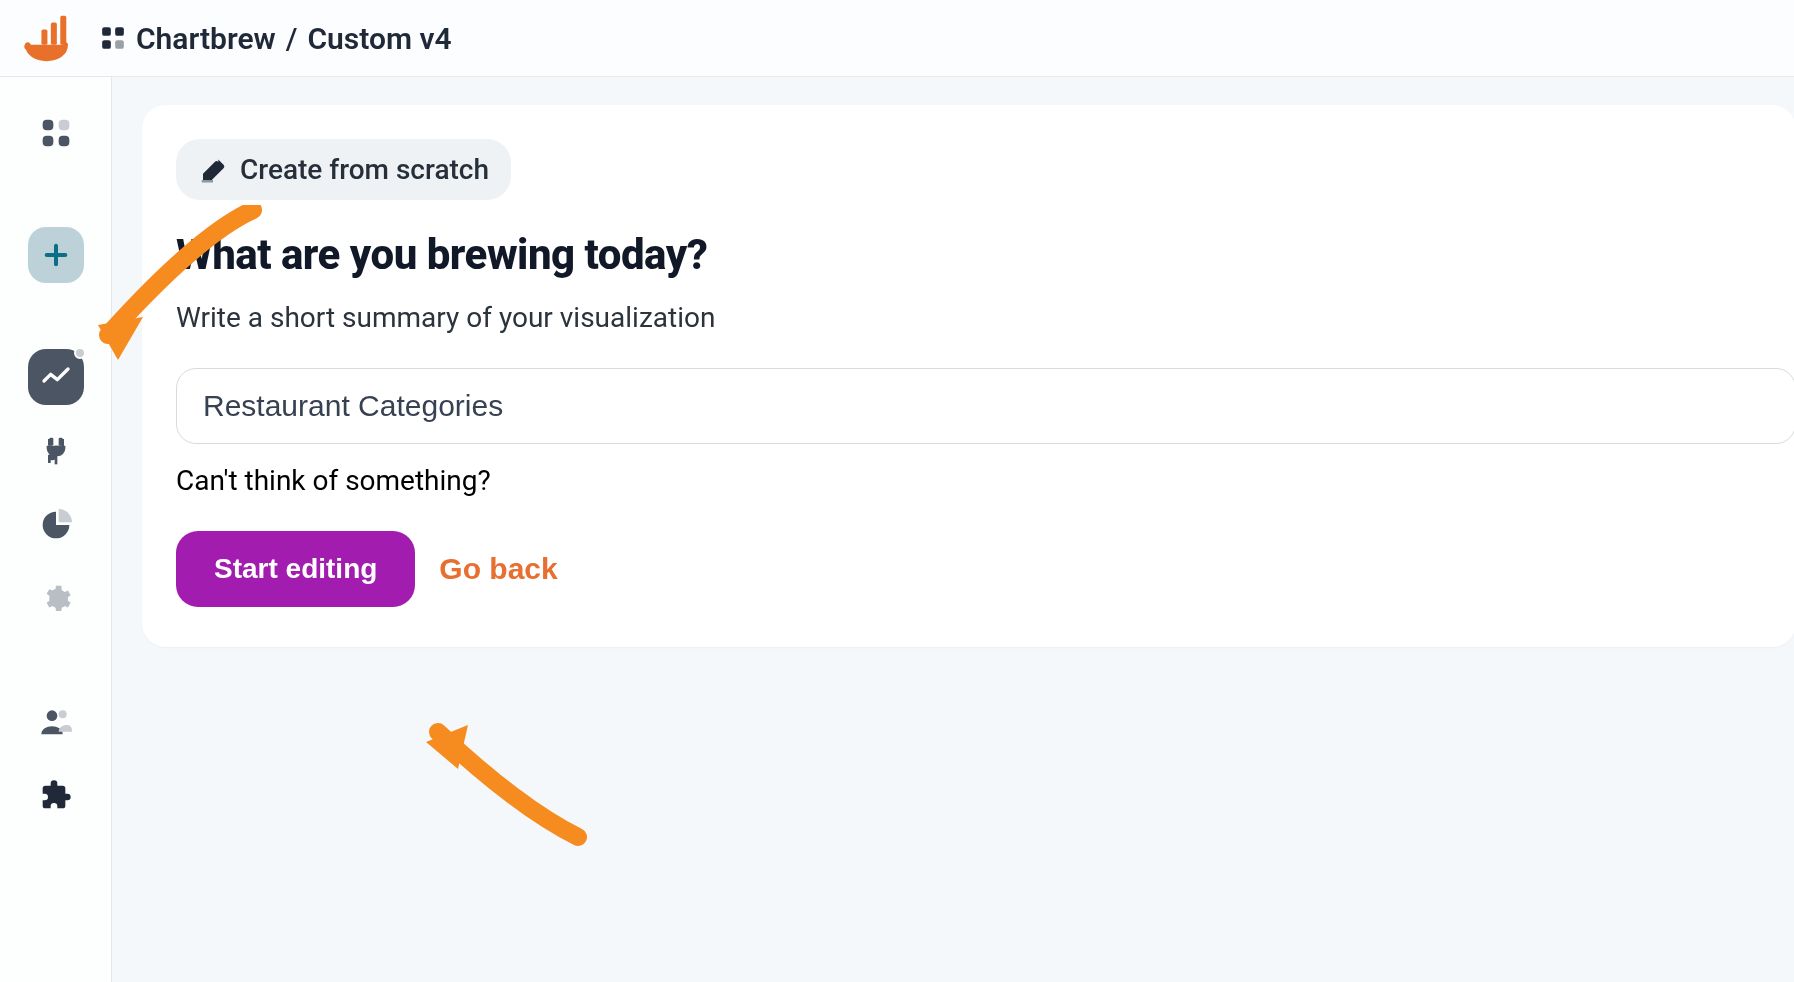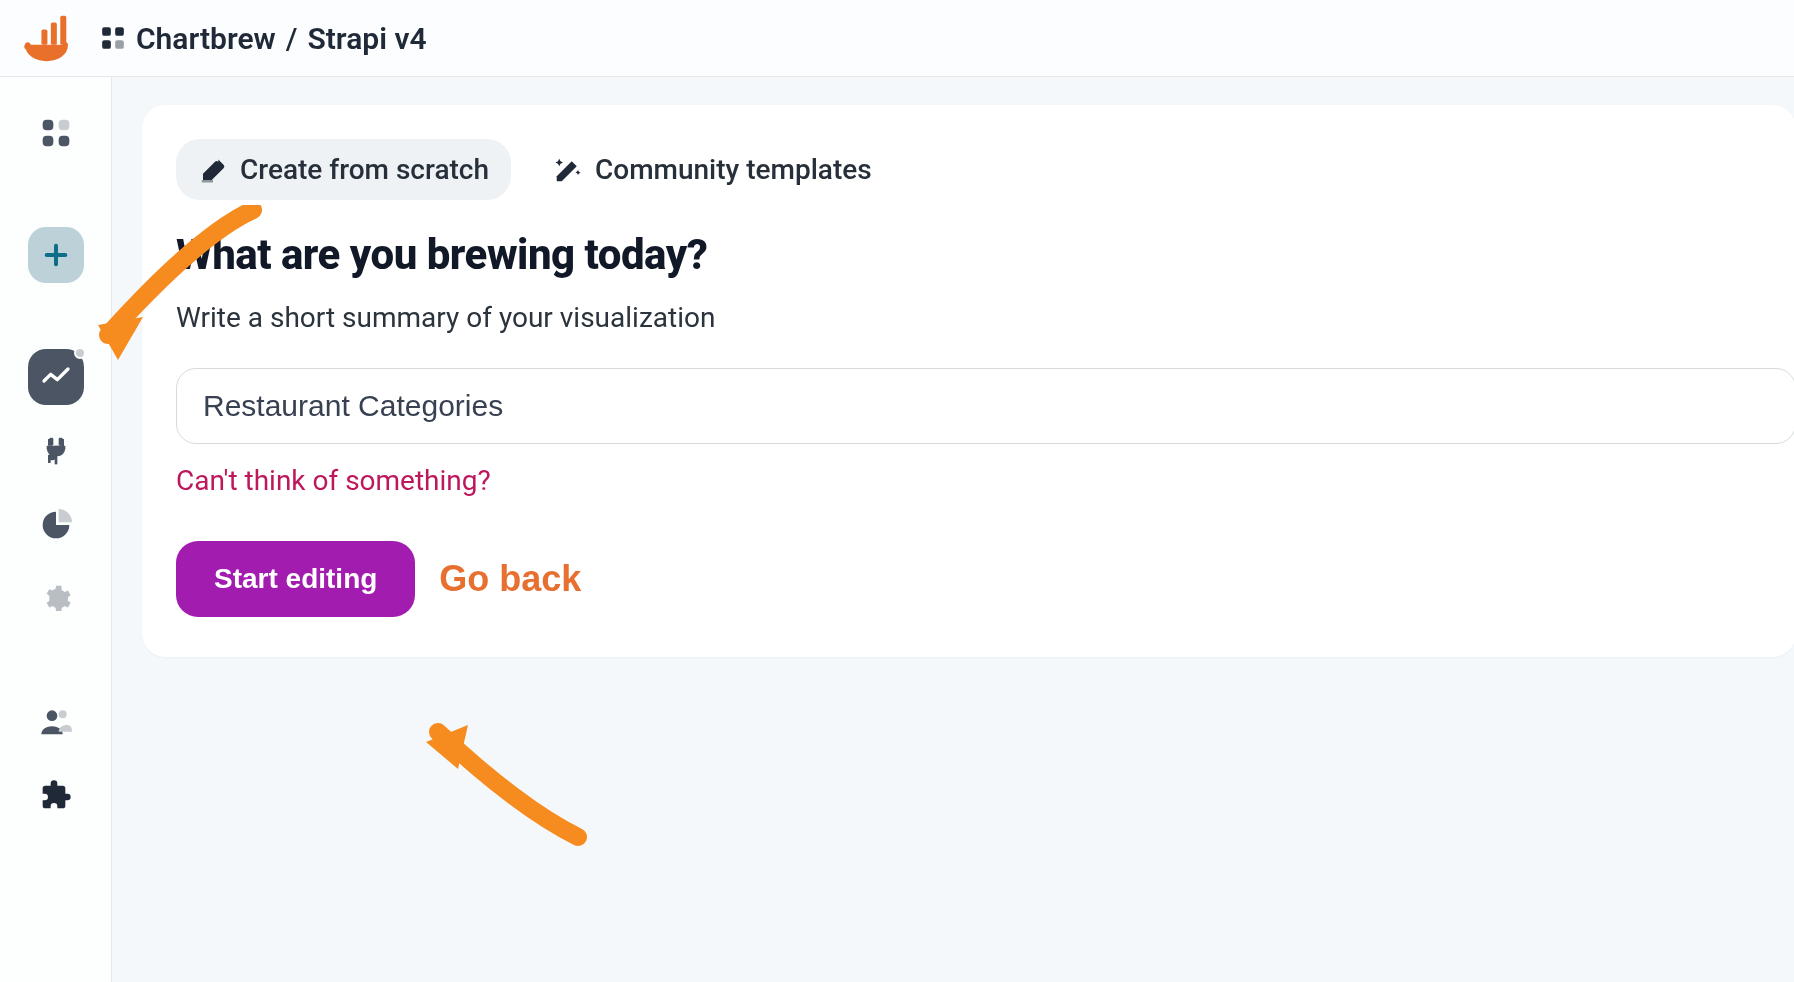--- a/index.html
+++ b/index.html
@@ -28,25 +28,25 @@
   .tab { display: inline-flex; align-items: center; gap: 12px; font-size: 28px; font-weight: 500; color: #27303a; padding: 14px 22px; border-radius: 24px; cursor: pointer; }
   .tab.active { background: #eef2f5; }
   .tab .tab-ic { display: inline-flex; align-items: center; }
 
   .heading { font-size: 42px; font-weight: 800; color: #111827; margin-bottom: 22px; letter-spacing: -0.5px;}
   .subheading { font-size: 28px; color: #2b333c; margin-bottom: 34px; }
 
   .input-row { margin-bottom: 20px; }
   .text-input { width: 100%; font-size: 30px; padding: 20px 26px; border-radius: 20px; border: 1px solid #d6dbe0; color: #374151; outline: none; background: #ffffff; }
 
-  .hint-link { display: inline-block; font-size: 28px; color: #be185d; margin-bottom: 44px; cursor: pointer; }
+  .hint-link { display: inline-block; font-size: 28px; color: #000000; margin-bottom: 34px; cursor: pointer; }
 
   .actions { display: flex; align-items: center; gap: 24px; }
   .btn-primary { background: #a21caf; color: #ffffff; font-size: 28px; font-weight: 700; padding: 22px 38px; border: none; border-radius: 22px; cursor: pointer; }
-  .btn-link { background: transparent; border: none; color: #e76f2f; font-size: 36px; font-weight: 600; cursor: pointer; }
+  .btn-link { background: transparent; border: none; color: #e76f2f; font-size: 30px; font-weight: 600; cursor: pointer; }
 
   
   .arrow { position: absolute; pointer-events: none; }
   .arrow svg { display: block; }
 
   .arrow1 { left: 88px; top: 128px; } 
   .arrow2 { left: 418px; top: 640px; } 
 
   .content-wrap { position: relative; }
 </style>
@@ -73,21 +73,21 @@
       <span class="bc-icon">
         <svg width="26" height="26" viewBox="0 0 24 24" fill="#1f2937">
           <rect x="2" y="2" width="8" height="8" rx="2"></rect>
           <rect x="14" y="2" width="8" height="8" rx="2"></rect>
           <rect x="2" y="14" width="8" height="8" rx="2"></rect>
           <rect x="14" y="14" width="8" height="8" rx="2" fill="#9aa0a6"></rect>
         </svg>
       </span>
       <span>Chartbrew</span>
       <span class="sep">/</span>
-      <span>Strapi v4</span>
+      <span>Custom v4</span>
     </div>
   </div>
 
   <div class="body content-wrap">
 
     <div class="sidebar">
       <div class="side-item">
         <svg class="ic" viewBox="0 0 24 24">
           <rect x="2" y="2" width="8" height="8" rx="3" fill="#4b5563"></rect>
           <rect x="14" y="2" width="8" height="8" rx="3" fill="#c9ccd1"></rect>
@@ -151,29 +151,20 @@
         <div class="tabs">
           <div class="tab active">
             <span class="tab-ic">
               <svg width="30" height="30" viewBox="0 0 24 24" fill="#1f2937">
                 <path d="M16.24 3.56l4.2 4.2a2 2 0 0 1 0 2.83L10 21H4v-6L13.41 5.59a2 2 0 0 1 2.83 0z"></path>
                 <rect x="3" y="20" width="9" height="2" fill="#8f959c"></rect>
               </svg>
             </span>
             <span>Create from scratch</span>
           </div>
-          <div class="tab">
-            <span class="tab-ic">
-              <svg width="30" height="30" viewBox="0 0 24 24" fill="#1f2937">
-                <path d="M7 21l12-12-4-4L3 17v4h4z"></path>
-                <path d="M5 3l1 2 2 1-2 1-1 2-1-2-2-1 2-1 1-2zM20 12l.7 1.4 1.4.7-1.4.7L20 16l-.7-1.4-1.4-.7 1.4-.7L20 12z"></path>
-              </svg>
-            </span>
-            <span>Community templates</span>
-          </div>
         </div>
 
         <h1 class="heading">What are you brewing today?</h1>
         <p class="subheading">Write a short summary of your visualization</p>
 
         <div class="input-row">
           <input type="text" class="text-input" value="Restaurant Categories" style="">
         </div>
 
         <a class="hint-link">Can't think of something?</a>

